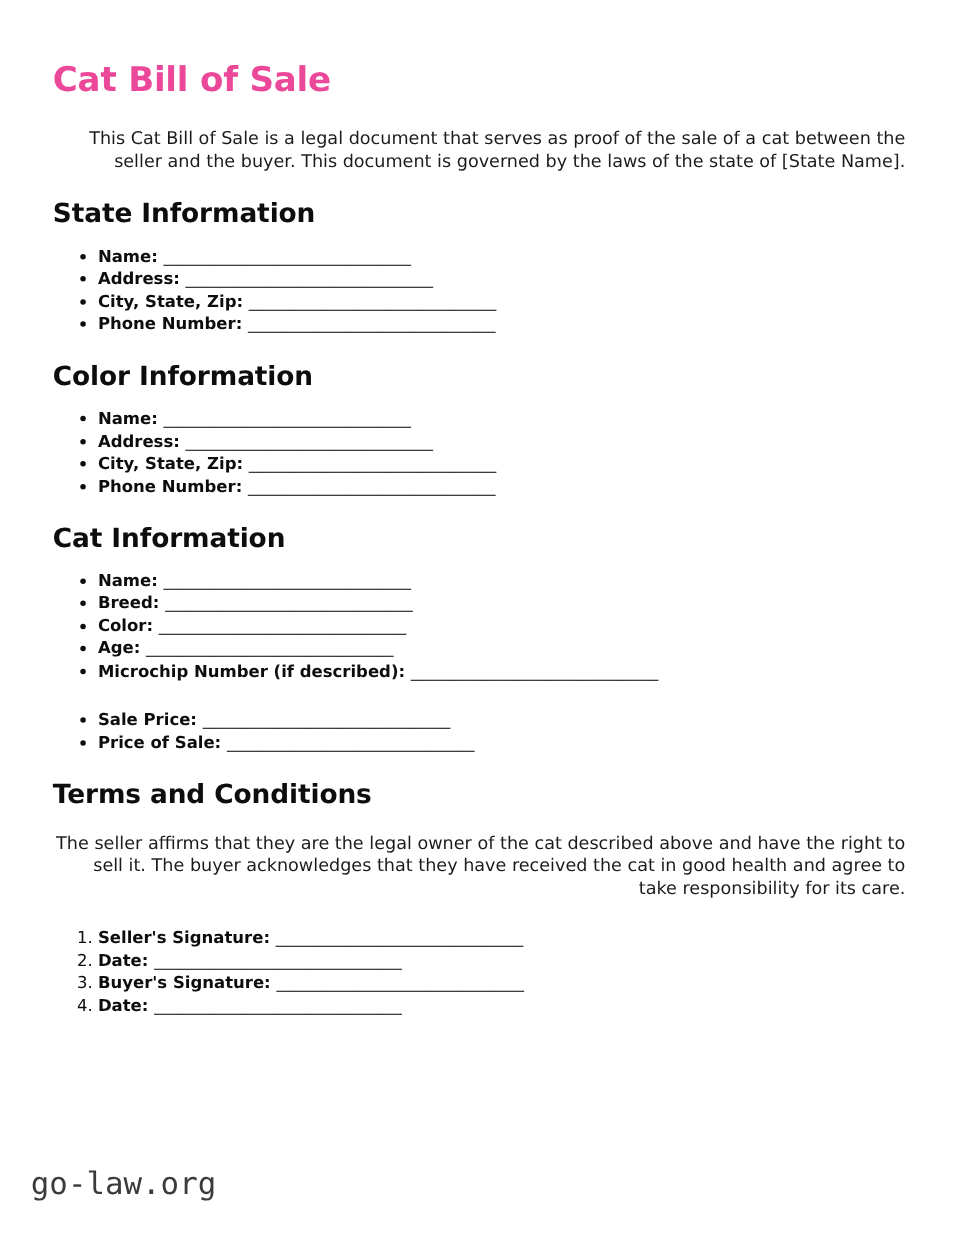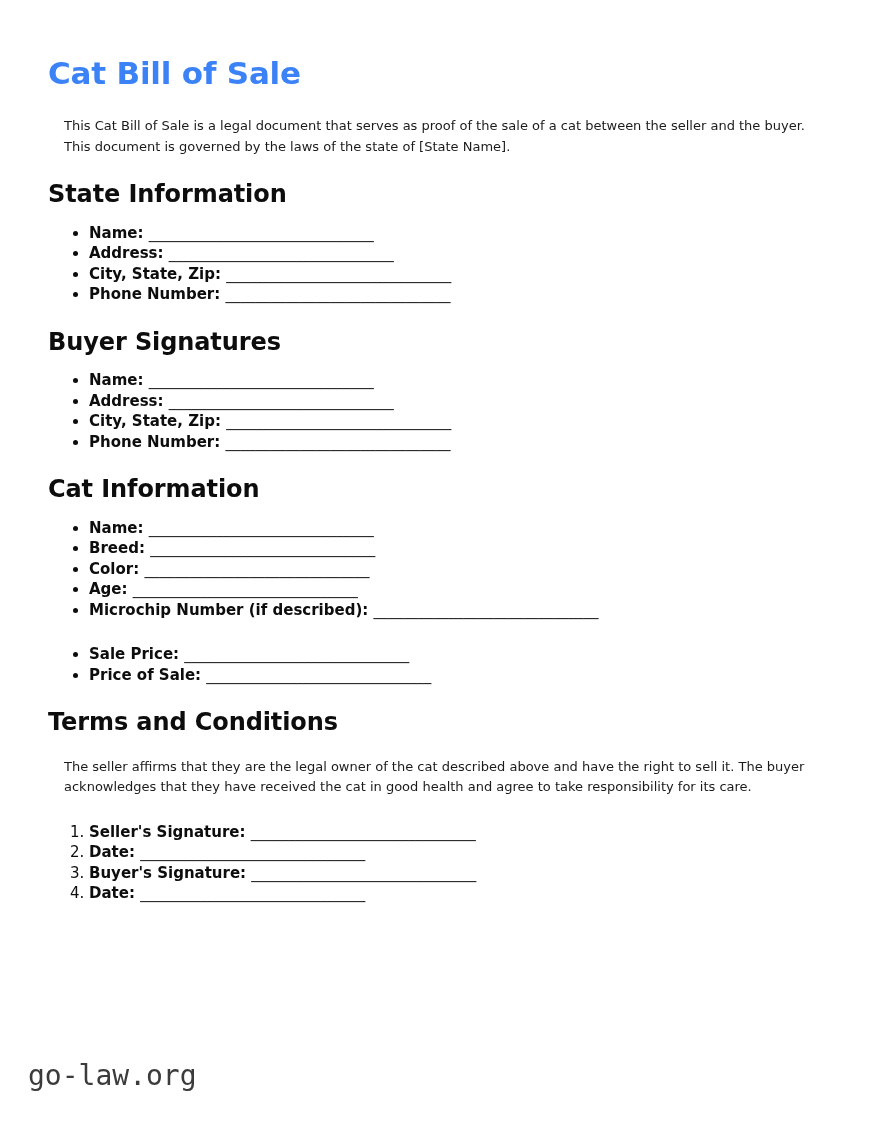--- a/index.html
+++ b/index.html
@@ -29,35 +29,36 @@
     left: 48px;
     top: 56px;
     width: 775px;
   }
   h1.doc-title {
     font-size: 31px;
     font-weight: bold;
     letter-spacing: -0.2px;
     margin: 0 0 26px 0;
     line-height: 1.1;
-    color: #3b82f6;
+    color: #ec4899;
   }
   h2.section-title {
     font-size: 24px;
     font-weight: bold;
     margin: 0;
     line-height: 1.15;
     color: #0d0d0d;
     letter-spacing: -0.1px;
   }
   p.paragraph {
-    font-size: 13px;
+    font-size: 16px;
     line-height: 20.5px;
-    margin: 16px;
+    margin: 0;
     color: #1b1b1b;
+    text-align: right;
   }
   .section {
     margin-top: 24px;
   }
   ul.field-list, ol.field-list {
     margin: 14px 0 0 0;
     padding-left: 41px;
     list-style-position: outside;
   }
   ul.field-list { list-style-type: disc; }
@@ -125,21 +126,21 @@
         <li>
           <span class="fld-label">City, State, Zip: </span><span class="blank">______________________________</span>
         </li>
         <li>
           <span class="fld-label">Phone Number: </span><span class="blank">______________________________</span>
         </li>
       </ul>
     </div>
 
     <div class="section">
-      <h2 class="section-title">Buyer Signatures</h2>
+      <h2 class="section-title">Color Information</h2>
       <ul class="field-list list-tight">
         <li>
           <span class="fld-label">Name: </span><span class="blank">______________________________</span>
         </li>
         <li>
           <span class="fld-label">Address: </span><span class="blank">______________________________</span>
         </li>
         <li>
           <span class="fld-label">City, State, Zip: </span><span class="blank">______________________________</span>
         </li>

